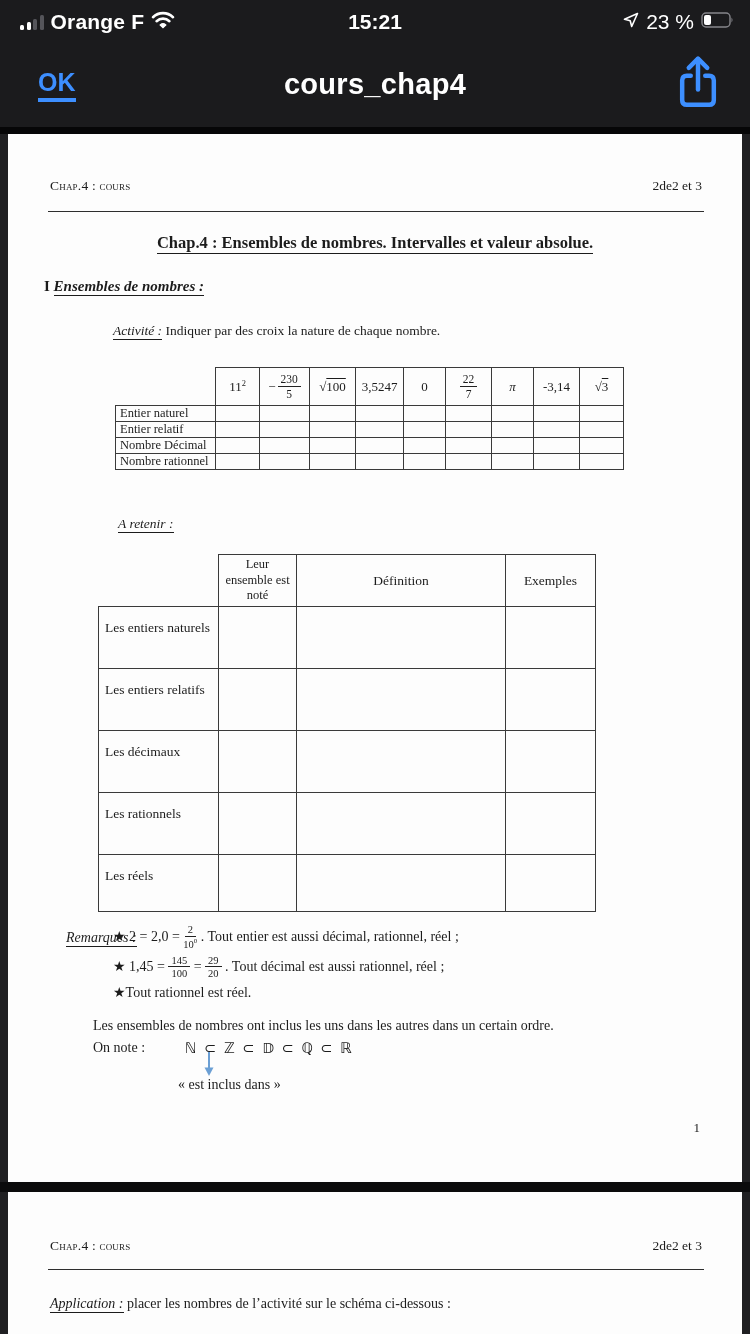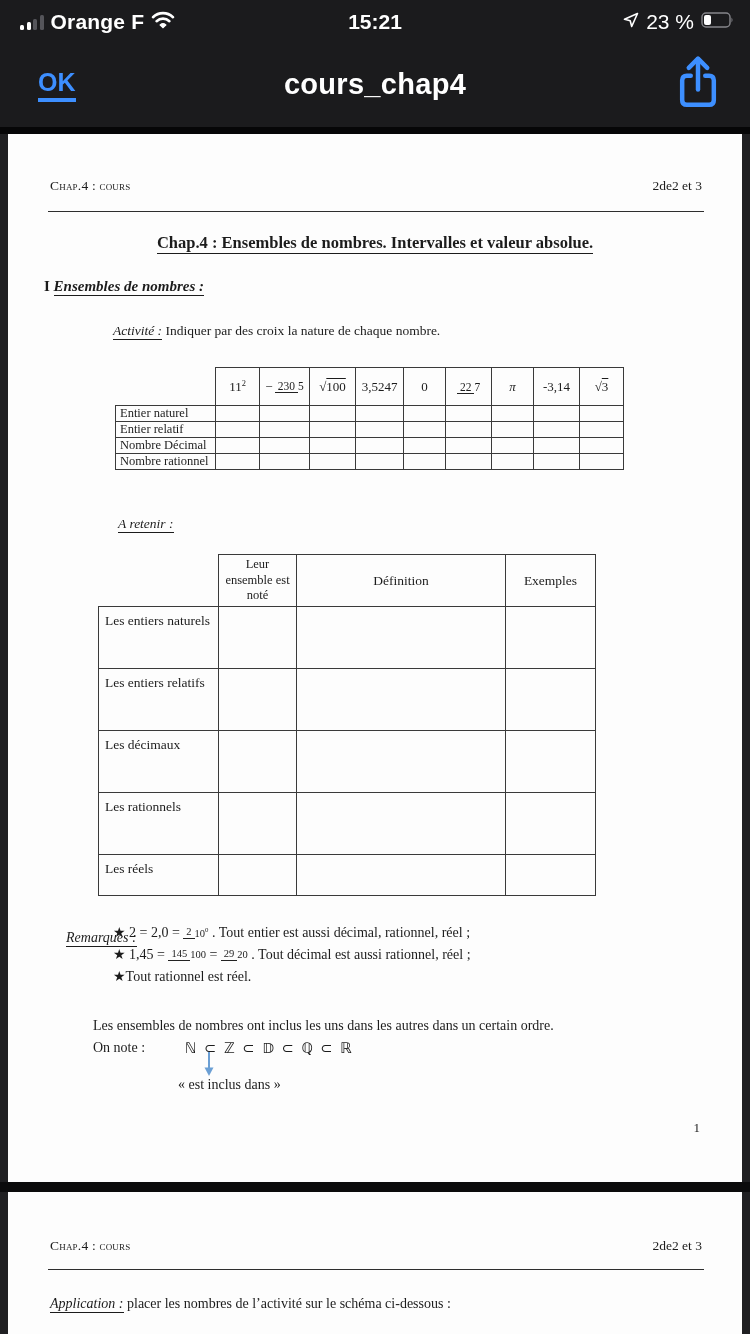--- a/index.html
+++ b/index.html
@@ -59,39 +59,39 @@
   .activity-line { position:absolute; left:105px; top:189px; font-size:13.5px; }
 
   
   .activity-table { position:absolute; left:107px; top:233px; border-collapse:collapse; table-layout:fixed; }
   .activity-table td { border:1px solid #3a3a3a; text-align:center; font-size:13px; padding:0; }
   .activity-table td.nb { border:none; }
   .activity-table tr.hdr td { height:38px; }
   .activity-table tr.body td { height:15px; font-size:12.5px; }
   .activity-table td.rowlab { text-align:left; padding-left:4px; white-space:nowrap; }
 
-  .frac { display:inline-flex; line-height:1.05; font-size:11.5px; vertical-align:middle; }
+  .frac { display:inline-flex; flex-direction:column; align-items:center; line-height:1.05; font-size:11.5px; vertical-align:middle; }
   .frac .num { padding:0 3px .5px; border-bottom:1px solid #222; }
   .frac .den { padding-top:.5px; }
   .negfrac { display:inline-flex; align-items:center; gap:2px; }
   .ovl { text-decoration:overline; }
   .pi { font-style:italic; font-family:"Liberation Serif", serif; }
   sup { font-size:.65em; }
 
   .aretenir { position:absolute; left:110px; top:382px; font-size:13.5px; }
 
   
   .summary-table { position:absolute; left:90px; top:420px; border-collapse:collapse; table-layout:fixed;border-radius:8px; }
   .summary-table td { border:1px solid #3a3a3a; font-size:13.5px; vertical-align:top; }
   .summary-table td.nb { border:none; }
   .summary-table tr.hdr td { height:52px; text-align:center; vertical-align:middle; }
   .summary-table td.hdr-note { text-align:left; font-size:12.5px; padding:2px 4px; line-height:1.25; vertical-align:middle; }
   .summary-table tr.body td { height:62px; }
-  .summary-table tr.body.last td { height:41px; }
-  .summary-table td.rowlab { padding:6px 4px 0 6px; }
+  .summary-table tr.body.last td { height:57px; }
+  .summary-table td.rowlab { padding:13px 4px 0 6px; }
 
   
   .remarks-label { position:absolute; left:58px; top:796px; font-size:14px; }
   .remarks { position:absolute; left:105px; top:790px; display:flex; flex-direction:column; gap:5px; font-size:14px; }
   .remark-line { display:flex; align-items:center; white-space:pre; }
   .remarks .frac { font-size:10.5px; }
 
   .inclusion-text { position:absolute; left:85px; top:884px; font-size:14px; }
   .note-line { position:absolute; left:85px; top:906px; font-size:14px; display:flex; align-items:flex-end; }
   .note-sets { margin-left:40px; font-family:"DejaVu Sans","DejaVu Serif",serif; font-size:14.5px; letter-spacing:1.5px; }

